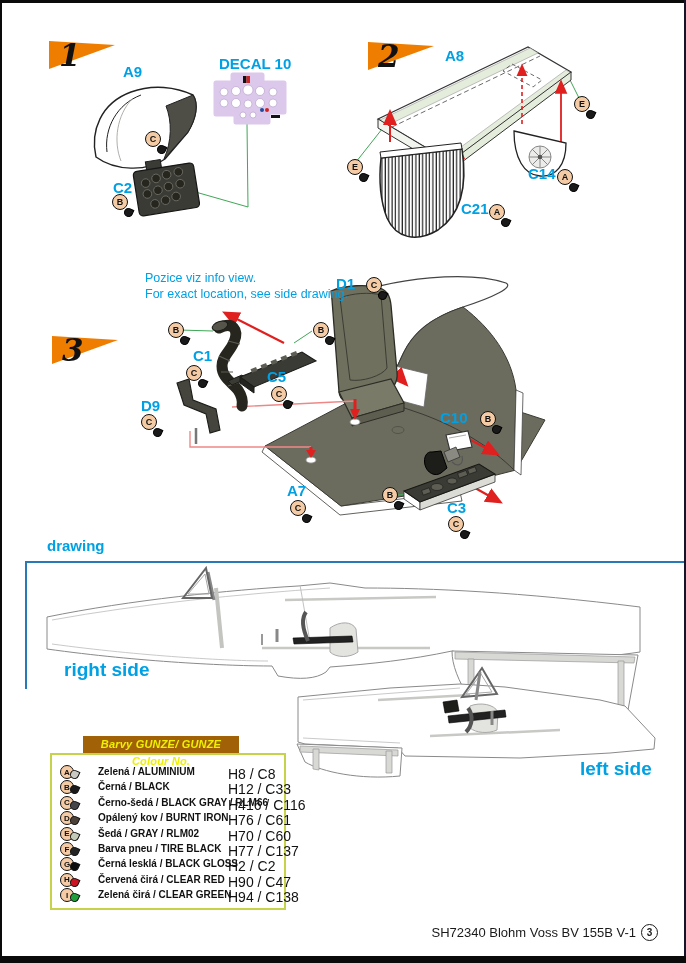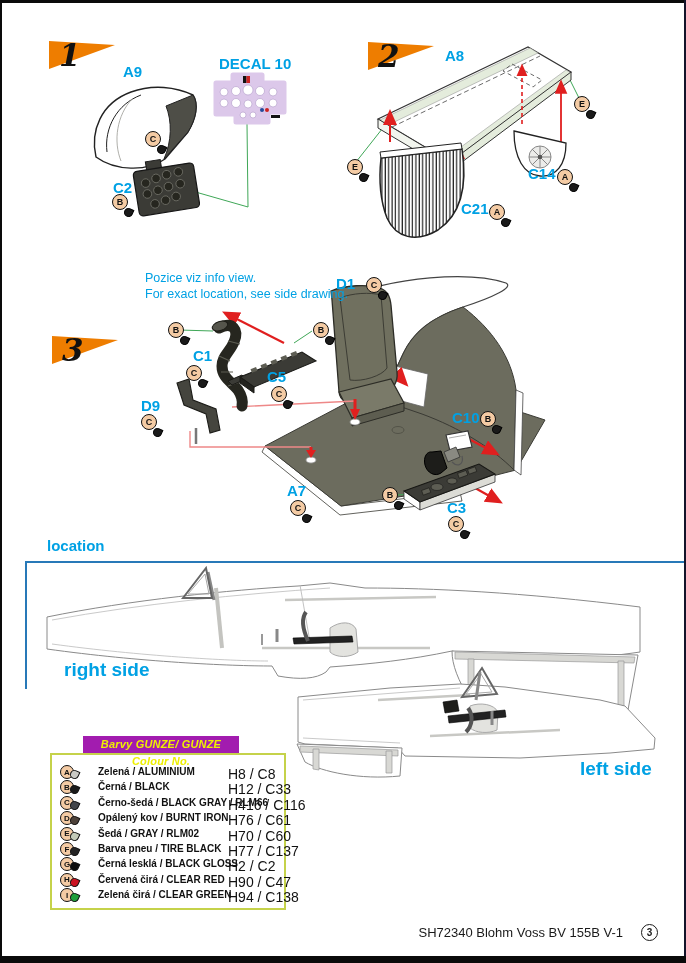--- a/index.html
+++ b/index.html
@@ -29,34 +29,34 @@
          border:1px solid #000;border-radius:0 50% 50% 50%;transform:rotate(115deg);}
 
   .iv-title{position:absolute;color:#00a1e4;font-size:15px;font-weight:bold;}
   .iv-line-top{position:absolute;left:25px;top:561px;width:659px;height:2px;background:#2879b8;}
   .iv-line-left{position:absolute;left:25px;top:561px;width:2px;height:128px;background:#2879b8;}
   .side-label{position:absolute;color:#00a1e4;font-size:19px;font-weight:bold;}
 
   
   .ctable{position:absolute;left:50px;top:753px;width:232px;height:153px;background:#fff;
           border:2px solid #c5d24a;}
-  .ctable-title{position:absolute;left:83px;top:736px;width:156px;height:17px;background:#a21caf;
+  .ctable-title{position:absolute;left:83px;top:736px;width:156px;height:17px;background:#a16207;
           color:#eef000;font-style:italic;font-weight:bold;font-size:11px;line-height:17px;
           text-align:center;letter-spacing:.2px;z-index:6;}
   .crow{position:absolute;left:0;width:232px;height:15px;}
   .crow .cbadge{position:absolute;left:8px;top:0;width:12px;height:12px;border:1.3px solid #111;
           border-radius:50%;background:#f4cba4;font-size:8px;font-weight:bold;color:#111;
           display:flex;align-items:center;justify-content:center;}
   .crow .cdrop{position:absolute;left:18px;top:5px;width:7px;height:7px;border:1px solid #111;
           border-radius:0 50% 50% 50%;transform:rotate(115deg);}
   .crow .cname{position:absolute;left:46px;top:1px;font-size:10px;font-weight:bold;color:#111;white-space:nowrap;}
   .crow .ccode{position:absolute;left:176px;top:1px;font-size:14px;font-weight:normal;color:#111;white-space:nowrap;}
 
   .footer{position:absolute;right:28px;top:924px;font-size:13px;color:#1a1a1a;
-          display:flex;align-items:center;gap:18px;}
+          display:flex;align-items:center;gap:5px;}
   .pgcircle{width:15px;height:15px;border:1.4px solid #1a1a1a;border-radius:50%;
           display:flex;align-items:center;justify-content:center;font-size:10px;font-weight:bold;}
 </style>
 </head>
 <body>
 
 <div class="page">
 
   <svg class="artwork" viewBox="0 0 686 963">
     <defs>
@@ -360,21 +360,21 @@
 
   <span class="badge" style="left:168px;top:322px;">
       <i class="drop"></i>
       <b>B</b>
     </span>
   <span class="badge" style="left:313px;top:322px;">
       <i class="drop"></i>
       <b>B</b>
     </span>
 
-  <span class="plabel" style="left:452px;top:410px;">C10</span>
+  <span class="plabel" style="left:440px;top:410px;">C10</span>
   <span class="badge" style="left:480px;top:411px;">
       <i class="drop"></i>
       <b>B</b>
     </span>
 
   <span class="plabel" style="left:287px;top:483px;">A7</span>
   <span class="badge" style="left:290px;top:500px;">
       <i class="drop"></i>
       <b>C</b>
     </span>
@@ -383,21 +383,21 @@
       <i class="drop"></i>
       <b>B</b>
     </span>
   <span class="plabel" style="left:447px;top:500px;">C3</span>
   <span class="badge" style="left:448px;top:516px;">
       <i class="drop"></i>
       <b>C</b>
     </span>
 
 
-  <span class="iv-title" style="left:47px;top:537px;">location</span>
+  <span class="iv-title" style="left:47px;top:537px;">drawing</span>
   <div class="iv-line-top"></div>
   <div class="iv-line-left"></div>
   <span class="side-label" style="left:64px;top:659px;">right side</span>
   <span class="side-label" style="left:580px;top:758px;">left side</span>
 
   <div class="ctable-title">Barvy GUNZE/ GUNZE Colour No.</div>
   <div class="ctable">
 
   <div class="crow" style="top: 10px;">
       <span class="cbadge">

